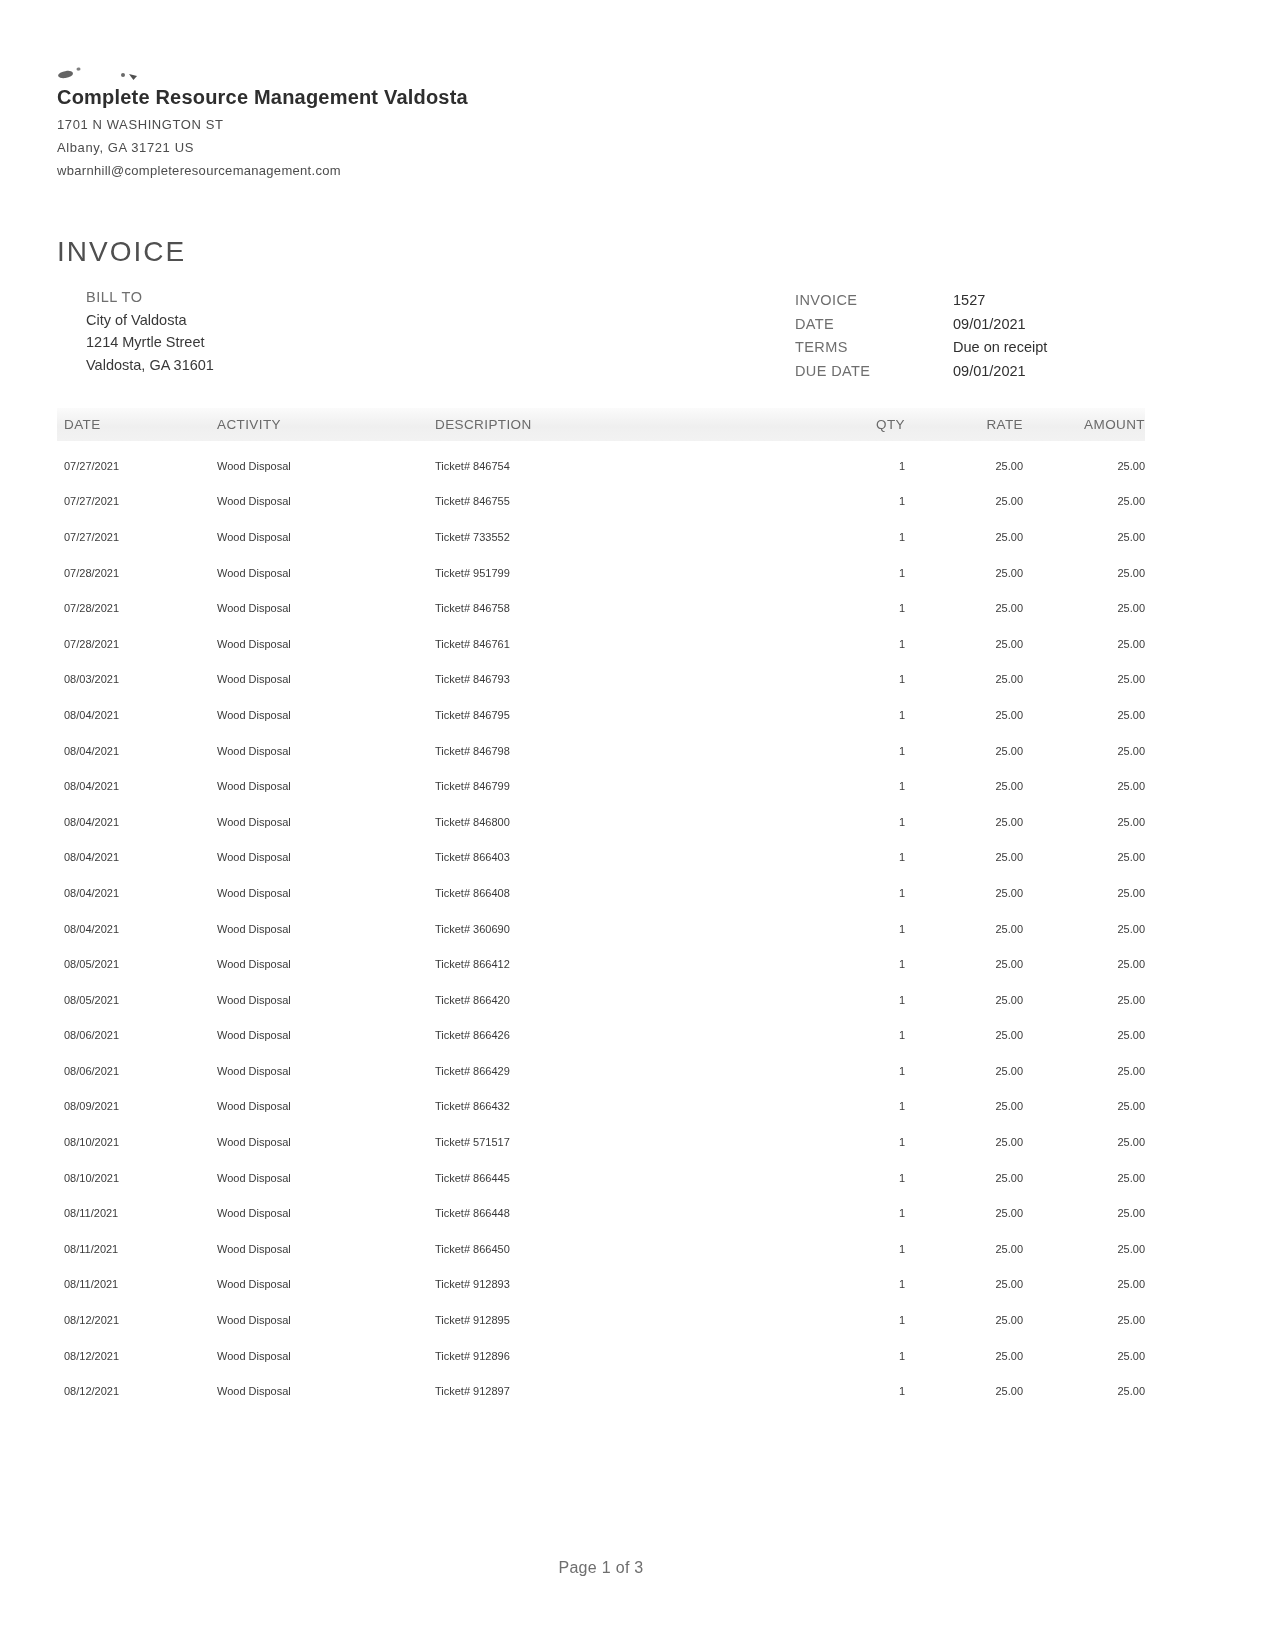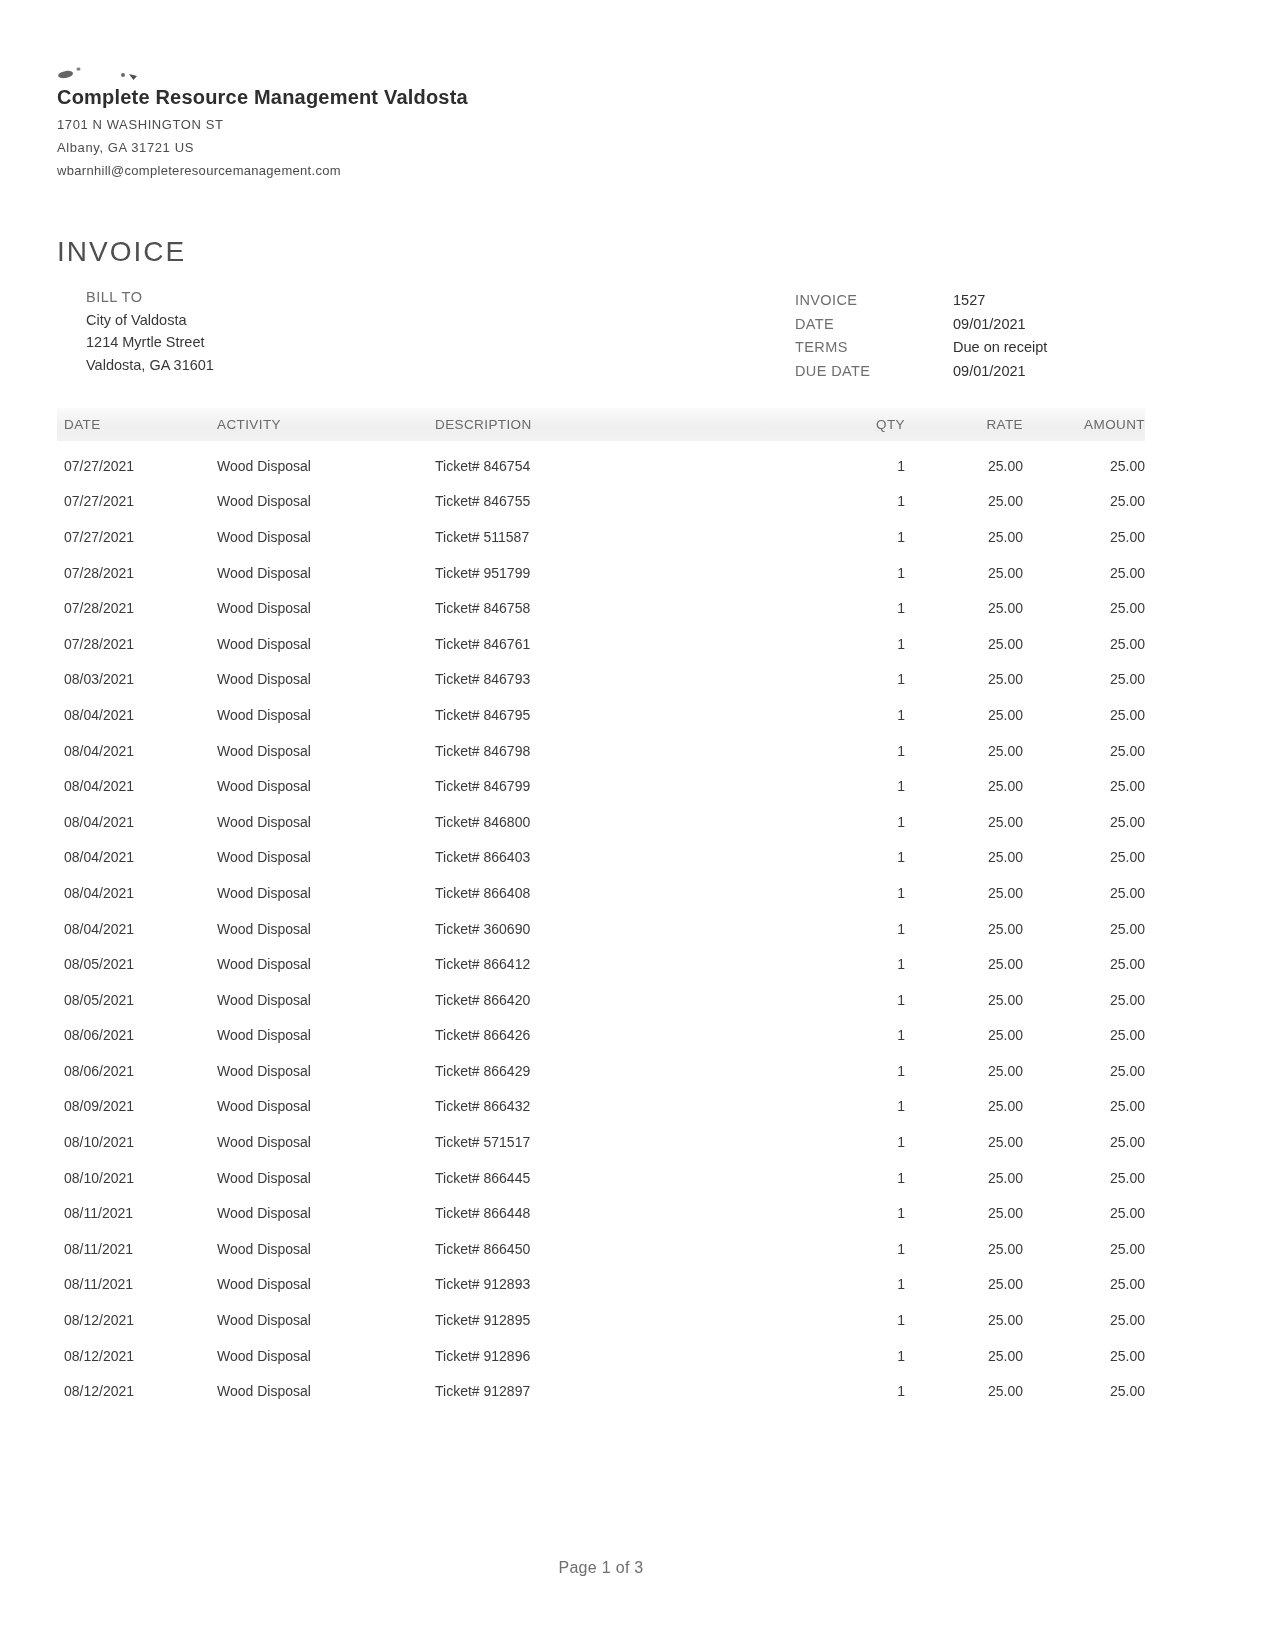--- a/index.html
+++ b/index.html
@@ -68,21 +68,21 @@
     align-items: center;
   }
   .thead {
     height: 33px;
     background: linear-gradient(180deg, #fbfbfb 0%, #efefef 55%, #f2f2f2 100%);
     color: #6a6a6a;
     font-size: 13.5px;
     letter-spacing: .4px;
   }
   .tbody { margin-top: 7px; }
-  .trow { height: 35.6px; font-size: 14px; color: #3a3a3a; }
+  .trow { height: 35.6px; font-size: 11px; color: #3a3a3a; }
   .cell-date { padding-left: 7px; }
   .thead .cell-date { padding-left: 7px; }
   .cell-qty, .cell-rate, .cell-amount { text-align: right; }
 
   
   .footer {
     position: absolute; left: 57px; top: 1559px; width: 1088px;
     text-align: center; font-size: 16px; color: #6e6e6e; letter-spacing: .3px;
   }
 </style>
@@ -151,21 +151,21 @@
           <div class="cell-date">07/27/2021</div>
           <div class="cell-act">Wood Disposal</div>
           <div class="cell-desc">Ticket# 846755</div>
           <div class="cell-qty">1</div>
           <div class="cell-rate">25.00</div>
           <div class="cell-amount">25.00</div>
         </div>
         <div class="trow grid-cols">
           <div class="cell-date">07/27/2021</div>
           <div class="cell-act">Wood Disposal</div>
-          <div class="cell-desc">Ticket# 511587</div>
+          <div class="cell-desc">Ticket# 733552</div>
           <div class="cell-qty">1</div>
           <div class="cell-rate">25.00</div>
           <div class="cell-amount">25.00</div>
         </div>
         <div class="trow grid-cols">
           <div class="cell-date">07/28/2021</div>
           <div class="cell-act">Wood Disposal</div>
           <div class="cell-desc">Ticket# 951799</div>
           <div class="cell-qty">1</div>
           <div class="cell-rate">25.00</div>

